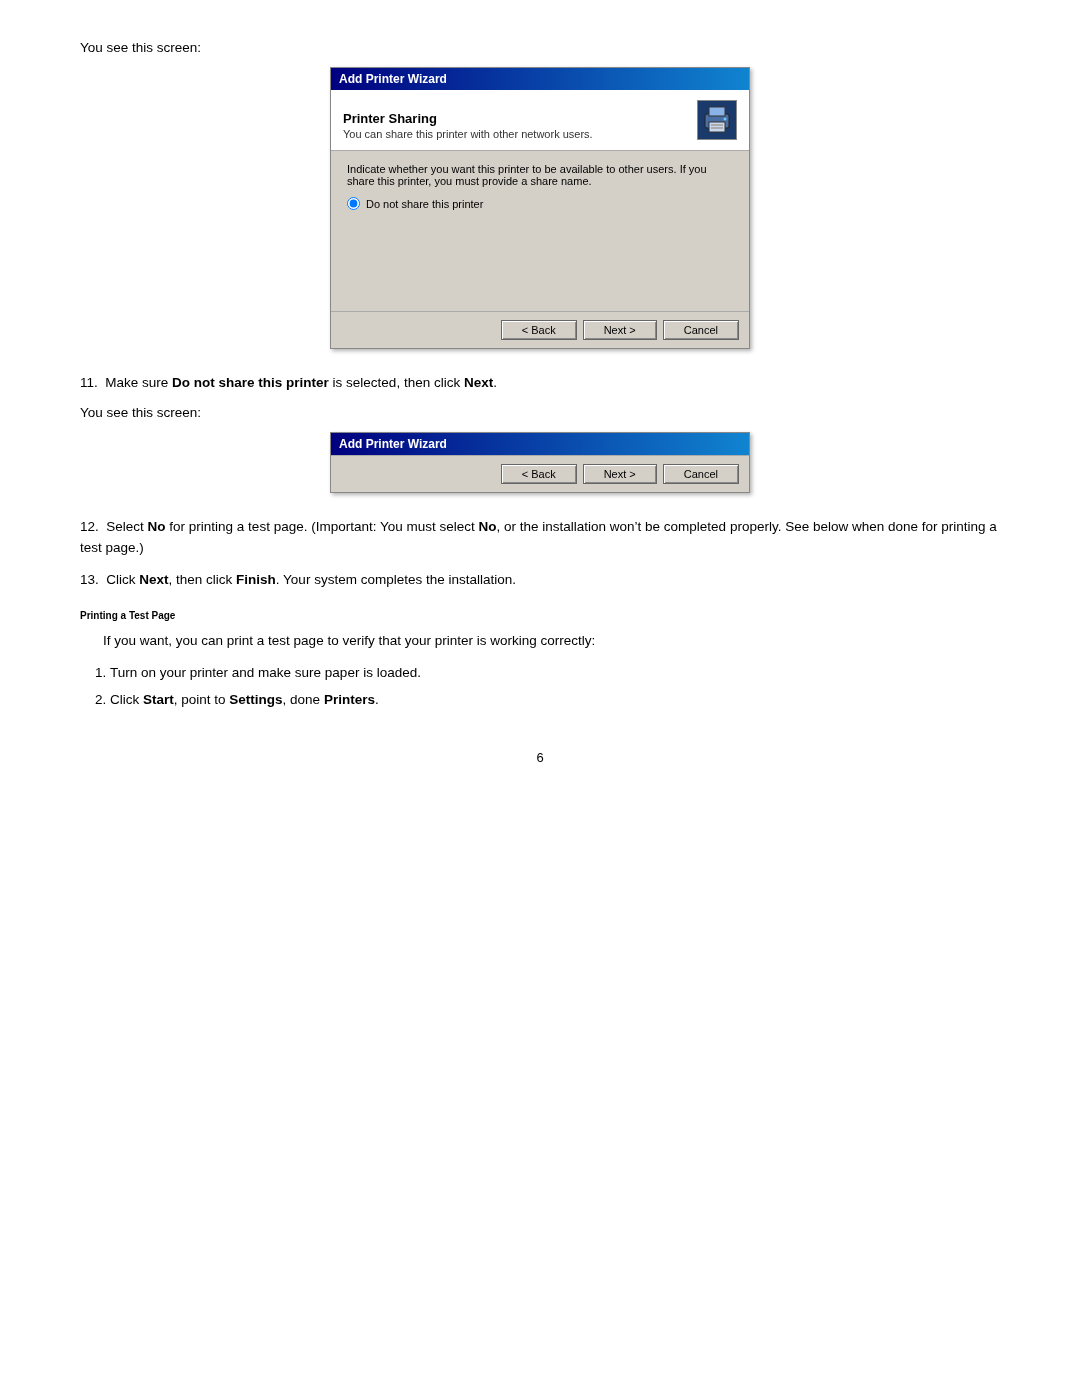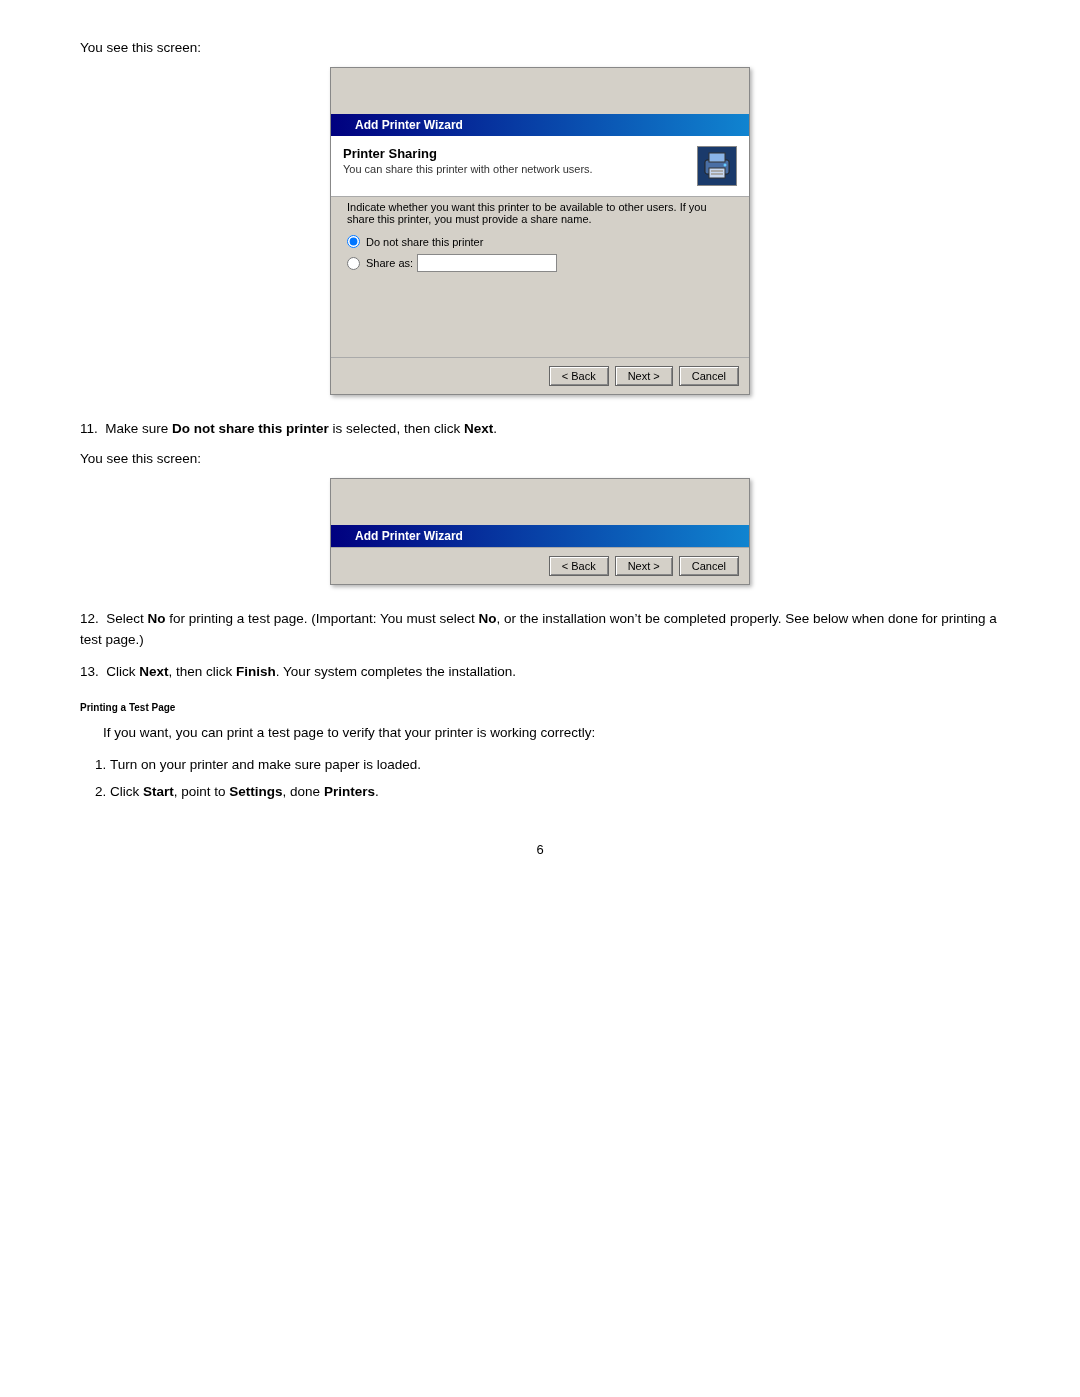--- a/index.html
+++ b/index.html
@@ -25,32 +25,31 @@
       width: 420px;
       margin: 0 auto 24px auto;
       box-shadow: 2px 2px 4px rgba(0,0,0,0.3);
     }
 
     .wizard-titlebar {
       background: linear-gradient(to right, #00007f, #1084d0);
       color: white;
       font-size: 12px;
       font-weight: bold;
-      padding: 4px 24px;
+      padding: 4px 8px;
       display: flex;
       align-items: center;
-      margin-top: 46px;
     }
 
     .wizard-header {
       background: white;
       padding: 10px 12px;
       display: flex;
       justify-content: space-between;
-      align-items: flex-start;
+      align-items: flex-end;
       border-bottom: 1px solid #aaa;
     }
 
     .wizard-header-text {
       flex: 1;
     }
 
     .wizard-header-title {
       font-weight: bold;
       font-size: 13px;
@@ -69,21 +68,21 @@
       border: 1px solid #888;
       display: flex;
       align-items: center;
       justify-content: center;
       color: white;
       font-size: 20px;
       flex-shrink: 0;
     }
 
     .wizard-body {
-      padding: 4px 16px;
+      padding: 12px 16px;
       font-size: 11px;
       min-height: 160px;
       background: #d4d0c8;
     }
 
     .wizard-body-instruction {
       font-size: 11px;
       margin-bottom: 10px;
       color: #000;
     }
@@ -113,21 +112,21 @@
       padding: 8px 10px;
       display: flex;
       justify-content: flex-end;
       gap: 6px;
       background: #d4d0c8;
     }
 
     .wizard-btn {
       background: #d4d0c8;
       border: 1px solid #666;
-      padding: 3px 12px;
+      padding: 3px 20px;
       font-size: 11px;
       cursor: pointer;
       min-width: 52px;
       box-shadow: 1px 1px 0 #fff inset, -1px -1px 0 #888 inset;
     }
 
     
     .step-text {
       margin-bottom: 12px;
       font-size: 13.5px;
@@ -193,25 +192,20 @@
         <circle cx="24" cy="15" r="1.5" fill="#6cf"></circle>
       </svg>
     </div>
   </div>
   <div class="wizard-body">
     <p class="wizard-body-instruction">Indicate whether you want this printer to be available to other users. If you share this printer, you must provide a share name.</p>
     <div class="radio-option">
       <input type="radio" name="sharing1" checked="" style="">
       <label>Do not share this printer</label>
     </div>
-    <div class="radio-option">
-      <input type="radio" name="sharing1" style="">
-      <label>Share as:</label>
-      <input type="text" class="share-input" style="">
-    </div>
   </div>
   <div class="wizard-footer">
     <button class="wizard-btn">&lt; Back</button>
     <button class="wizard-btn">Next &gt;</button>
     <button class="wizard-btn">Cancel</button>
   </div>
 </div>
 
 <p class="step-text">
   11.&nbsp;&nbsp;<span>Make sure </span><strong>Do not share this printer</strong><span> is selected, then click </span><strong>Next</strong><span>.</span>

